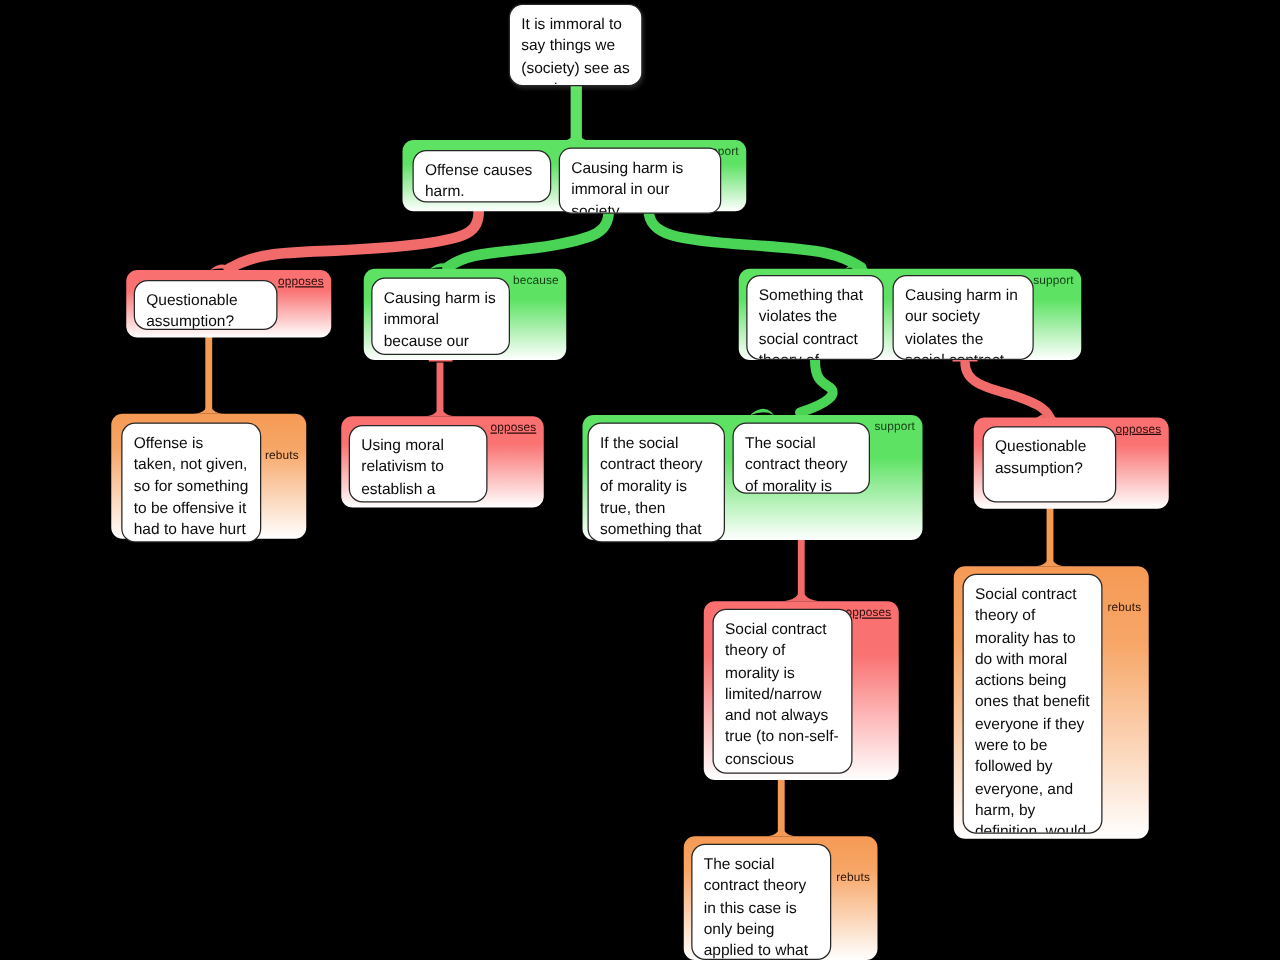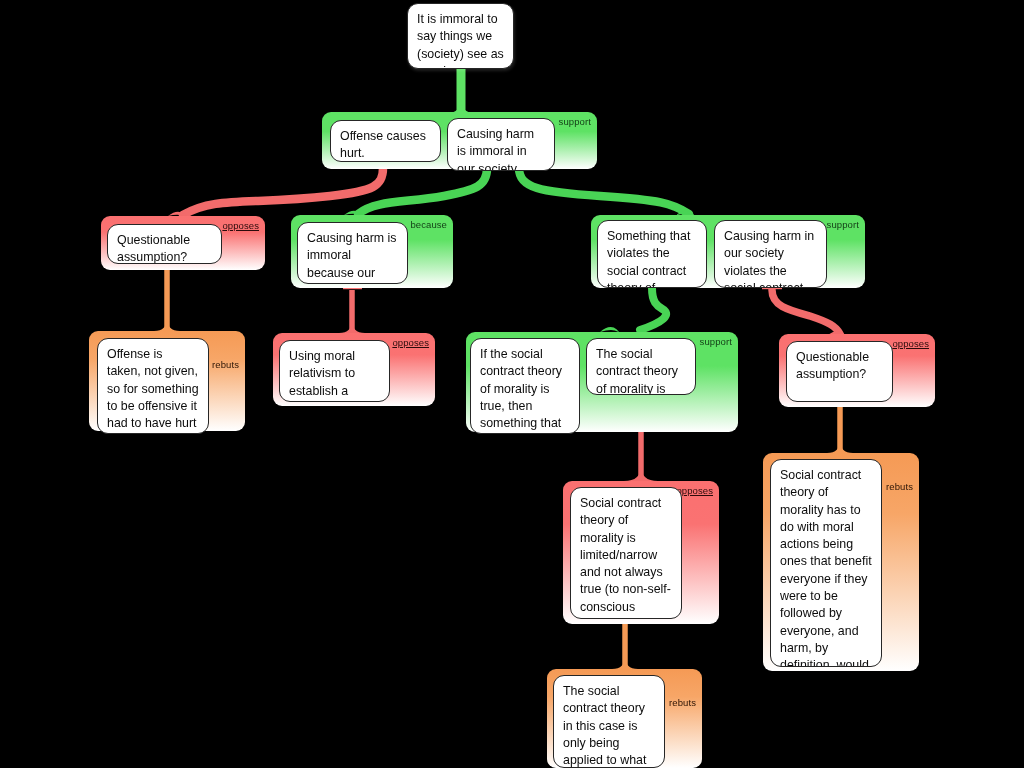--- a/index.html
+++ b/index.html
@@ -128,22 +128,22 @@
     <path d="M615 622 L635 622" stroke="#f0924a" stroke-width="2.4" fill="none"></path>
     <path d="M625 624 L625 668" stroke="#f59a55" stroke-width="5.5" fill="none"></path>
     <path d="M612 669 Q625 669 625 656 Q625 669 638 669 Z" fill="#f59a55"></path>
   </svg>
 
   <div class="claim root" style="left:407px; top:3px; width:107px; height:66px;">It is immoral to say things we (society) see as causing offense.</div>
 
   <div class="rel support" style="left:322px; top:112px; width:275px; height:57px;">
     <span class="rel-label">support</span>
   </div>
-  <div class="claim" style="left:330px; top:120px; width:111px; height:42px;">Offense causes hurt.</div>
-  <div class="claim" style="left:447px; top:118px; width:108px; height:53px;">Causing harm is immoral in our society.</div>
+  <div class="claim" style="left:330px; top:120px; width:111px; height:42px;">Offense causes harm.</div>
+  <div class="claim" style="left:447px; top:118px; width:130px; height:53px;border-radius:10px;">Causing harm is immoral in our society.</div>
 
   <div class="rel opposes" style="left:101px; top:216px; width:164px; height:54px;">
     <span class="rel-label">opposes</span>
   </div>
   <div class="claim" style="left:107px; top:224px; width:115px; height:40px;">Questionable assumption?</div>
 
   <div class="rel support" style="left:291px; top:215px; width:162px; height:73px;">
     <span class="rel-label">because</span>
   </div>
   <div class="claim" style="left:297px; top:222px; width:111px; height:62px;">Causing harm is immoral because our society has declared it immoral.</div>

